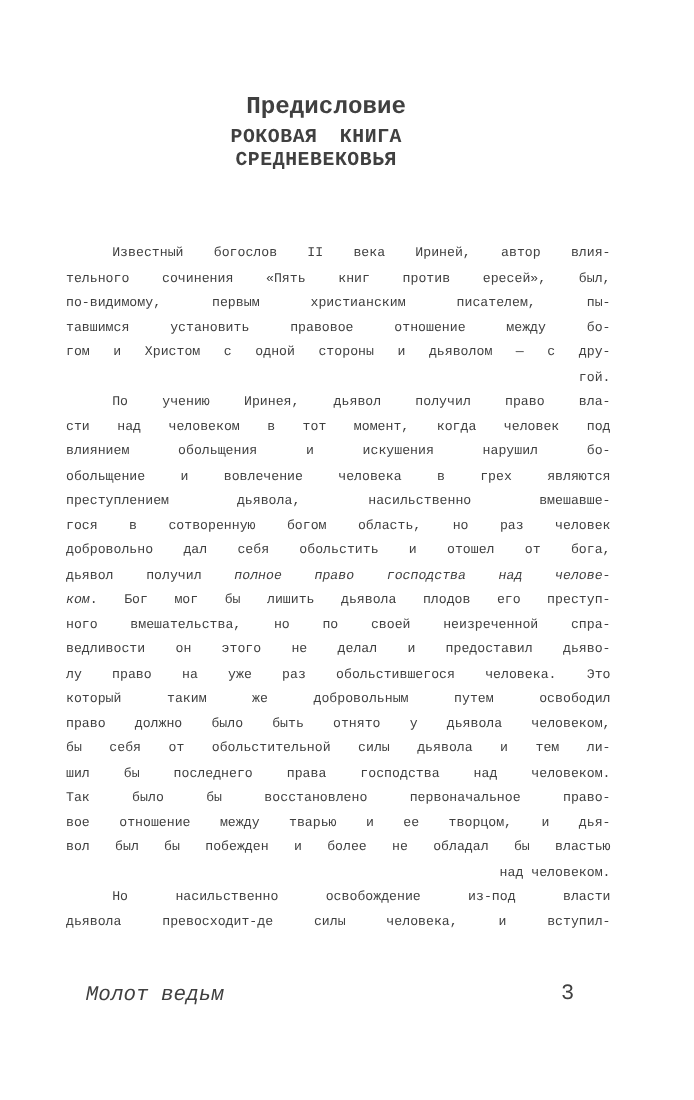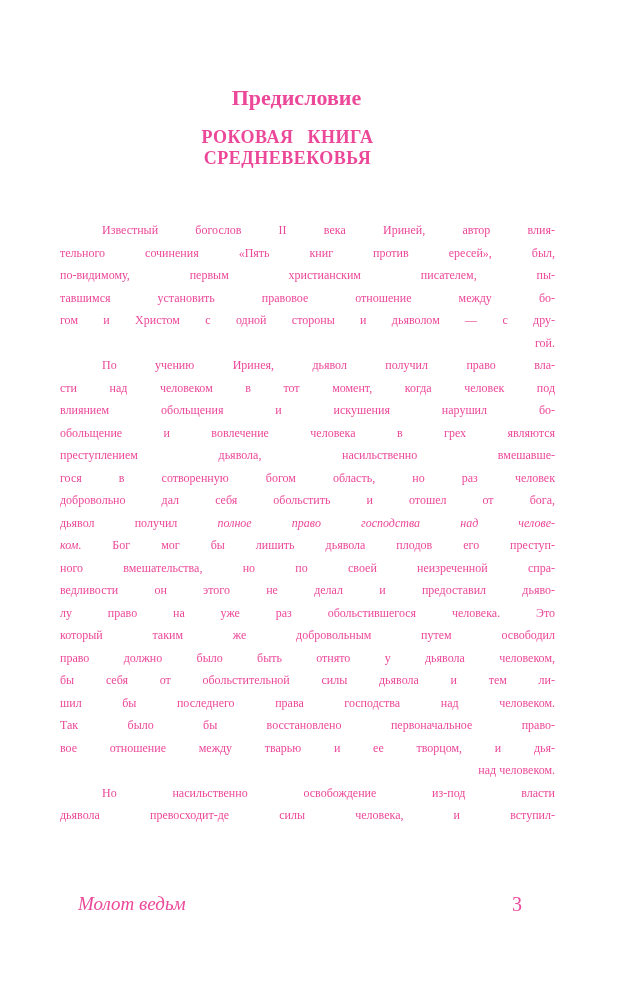--- a/index.html
+++ b/index.html
@@ -23,21 +23,21 @@
     width: 495px;
     padding-right: 22px;
     box-sizing: border-box;
     text-align: center;
     font-size: 22px;
     font-weight: bold;
     line-height: 26px;
   }
   .section-title {
     position: absolute;
-    top: 127px;
+    top: 115px;
     left: 60px;
     width: 495px;
     padding-right: 40px;
     box-sizing: border-box;
     text-align: center;
     font-size: 18px;
     font-weight: bold;
     line-height: 21px;
     letter-spacing: 0.5px;
     word-spacing: 9px;
@@ -84,21 +84,21 @@
     font-style: italic;
   }
   .page-number {
     font-style: normal;
     font-size: 20px;
   }
 </style>
 </head>
 <body>
 
-<div class="page" style="background: rgb(255, 255, 255); color: #ec4899;">
+<div class="page" style="background: rgb(255, 255, 255); color: #404040; font-family: Liberation Mono, monospace;">
 
   <div class="chapter-title">Предисловие</div>
 
   <div class="section-title">
     <div>РОКОВАЯ КНИГА</div>
     <div>СРЕДНЕВЕКОВЬЯ</div>
   </div>
 
   <div class="body-text">
       <div class="line j ind"><span>Известный богослов II века Ириней, автор влия-</span></div>
@@ -118,20 +118,21 @@
       <div class="line j"><span class="it">ком</span><span>. Бог мог бы лишить дьявола плодов его преступ-</span></div>
       <div class="line j"><span>ного вмешательства, но по своей неизреченной спра-</span></div>
       <div class="line j"><span>ведливости он этого не делал и предоставил дьяво-</span></div>
       <div class="line j"><span>лу право на уже раз обольстившегося человека. Это</span></div>
       <div class="line j"><span>который таким же добровольным путем освободил</span></div>
       <div class="line j"><span>право должно было быть отнято у дьявола человеком,</span></div>
       <div class="line j"><span>бы себя от обольстительной силы дьявола и тем ли-</span></div>
       <div class="line j"><span>шил бы последнего права господства над человеком.</span></div>
       <div class="line j"><span>Так было бы восстановлено первоначальное право-</span></div>
       <div class="line j"><span>вое отношение между тварью и ее творцом, и дья-</span></div>
+      <div class="line j"><span>вол был бы побежден и более не обладал бы властью</span></div>
       <div class="line"><span>над человеком.</span></div>
       <div class="line j ind"><span>Но насильственно освобождение из-под власти</span></div>
       <div class="line j"><span>дьявола превосходит-де силы человека, и вступил-</span></div>
     </div>
 
   <div class="page-footer">
     <span class="running-title">Молот ведьм</span>
     <span class="page-number">3</span>
   </div>
 

